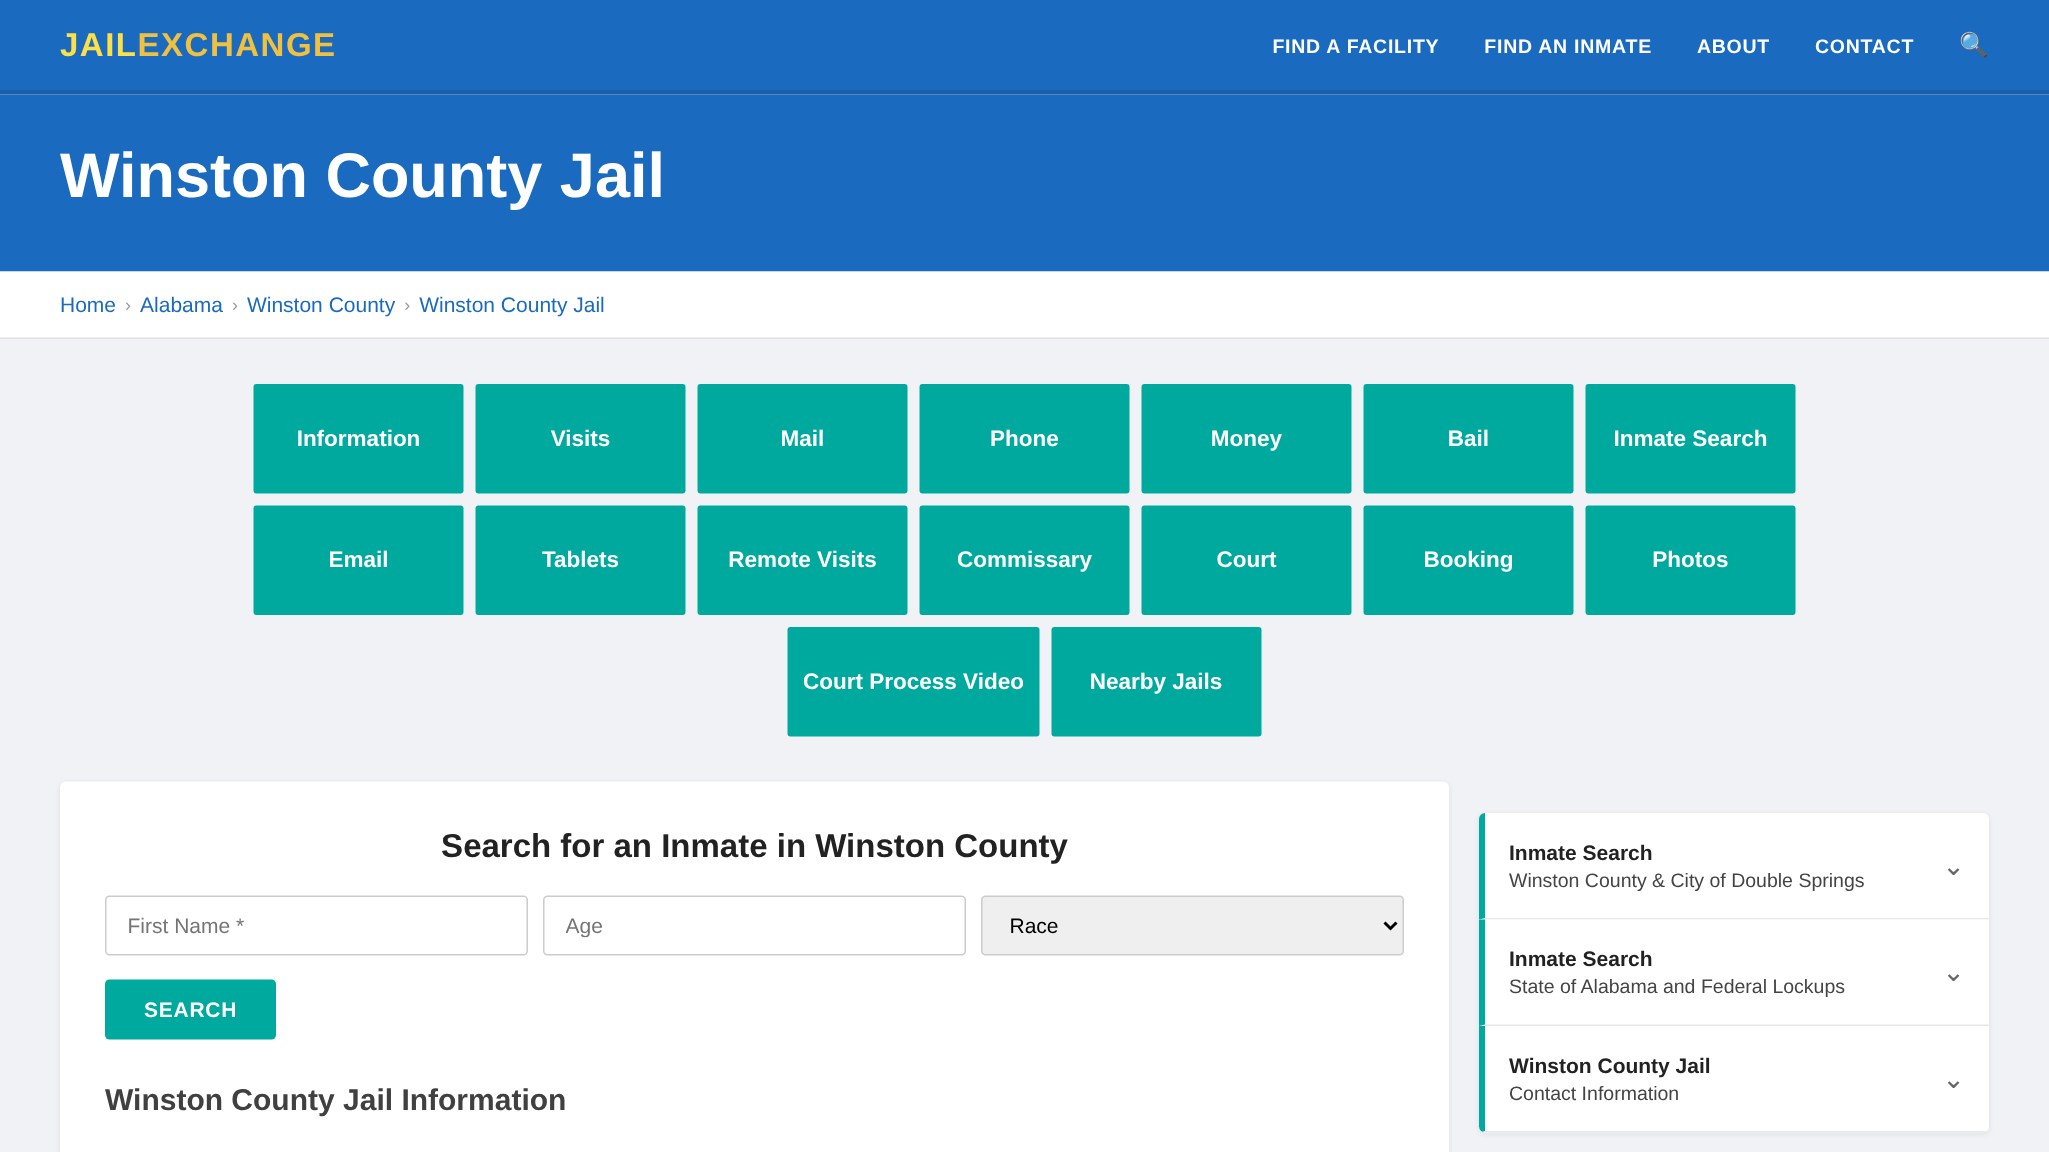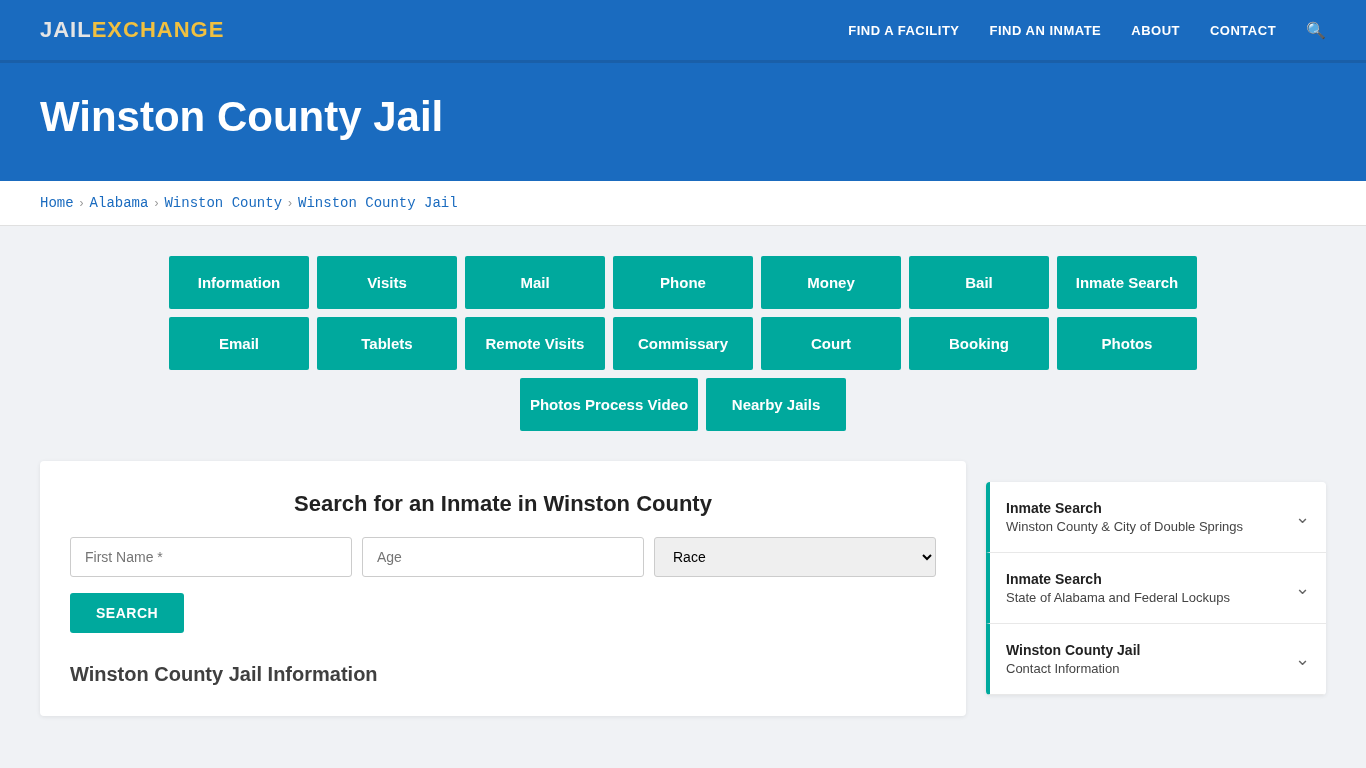--- a/index.html
+++ b/index.html
@@ -14,21 +14,21 @@
       align-items: center;
       justify-content: space-between;
     }
     .navbar-brand {
       font-size: 22px;
       font-weight: 900;
       color: #fff;
       letter-spacing: 1px;
     }
     .navbar-brand span {
-      color: #e5e5e5;
+      color: #fde047;
     }
     .navbar-brand .ex {
       color: #f0c040;
     }
     .navbar-nav {
       display: flex;
       align-items: center;
       gap: 30px;
     }
     .navbar-nav a {
@@ -67,21 +67,20 @@
     }
     .breadcrumb {
       display: flex;
       align-items: center;
       gap: 6px;
       font-size: 14px;
     }
     .breadcrumb a {
       color: #1a6bbf;
       text-decoration: none;
-      font-family: Liberation Mono, monospace;
     }
     .breadcrumb .chevron {
       color: #999;
       font-size: 12px;
     }
 
     
     .main-content {
       background: #f0f2f5;
       padding: 30px 40px;
@@ -97,21 +96,21 @@
     }
     .btn-row {
       display: flex;
       gap: 8px;
       justify-content: center;
     }
     .grid-btn {
       background: #00a99d;
       color: #fff;
       border: none;
-      padding: 18px 10px;
+      padding: 28px 10px;
       font-size: 15px;
       font-weight: 600;
       cursor: pointer;
       min-width: 140px;
       text-align: center;
       border-radius: 2px;
     }
 
     
     .two-col {
@@ -258,21 +257,21 @@
     <div class="btn-row">
       <button class="grid-btn">Email</button>
       <button class="grid-btn">Tablets</button>
       <button class="grid-btn">Remote Visits</button>
       <button class="grid-btn">Commissary</button>
       <button class="grid-btn">Court</button>
       <button class="grid-btn">Booking</button>
       <button class="grid-btn">Photos</button>
     </div>
     <div class="btn-row">
-      <button class="grid-btn">Photos Process Video</button>
+      <button class="grid-btn">Court Process Video</button>
       <button class="grid-btn">Nearby Jails</button>
     </div>
   </div>
 
   <div class="two-col">
 
     <div class="left-panel">
       <h2>Search for an Inmate in Winston County</h2>
       <div class="search-form">
         <input type="text" placeholder="First Name *" style="">

